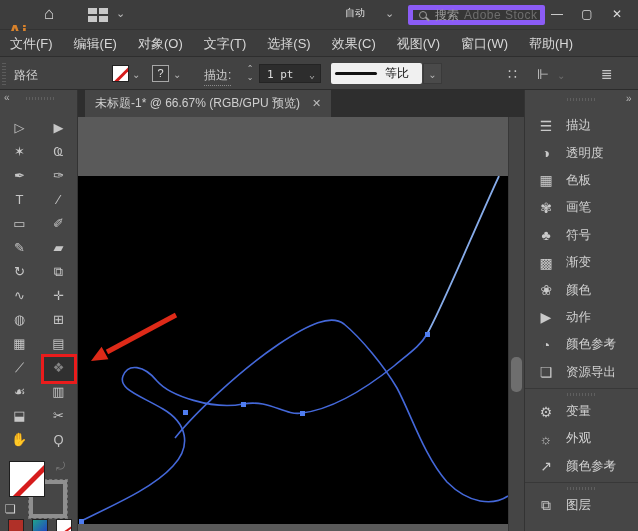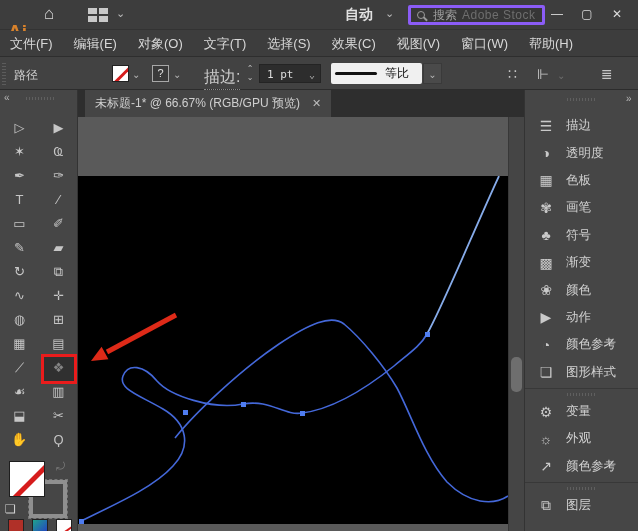--- a/index.html
+++ b/index.html
@@ -6,42 +6,42 @@
   html,body { width:638px; height:531px; overflow:hidden; }
   body { font-family:"Liberation Sans","DejaVu Sans",sans-serif; background:#3d3d3d; position:relative; color:#d6d6d6; }
 
   
   .titlebar { position:absolute; left:0; top:0; width:638px; height:30px; background:#3d3d3d; border-bottom:1px solid #333; }
   .ai-logo { position:absolute; left:8px; top:21px; font-size:19px; font-weight:bold; color:#d9822b; letter-spacing:0; }
   .home-ic { position:absolute; left:44px; top:4px; font-size:17px; color:#d8d8d8; }
   .ws-ic { position:absolute; left:88px; top:8px; width:22px; height:14px; }
   .ws-ic i { position:absolute; background:#c9c9c9; }
   .ws-chev { position:absolute; left:116px; top:7px; color:#bdbdbd; font-size:11px; }
-  .auto-dd { position:absolute; left:345px; top:6px; font-size:14px; color:#e0e0e0;font-weight:bold; }
+  .auto-dd { position:absolute; left:345px; top:6px; font-size:10px; color:#e0e0e0; }
   .auto-chev { position:absolute; left:385px; top:7px; color:#bdbdbd; font-size:11px; }
-  .searchbox { position:absolute; left:408px; top:5px; width:137px; height:20px; background:#363636; border:3px solid #8b5cf6; border-radius:2px; display:flex; align-items:center; padding-left:6px; }
+  .searchbox { position:absolute; left:408px; top:5px; width:137px; height:20px; background:#363636; border:5px solid #8b5cf6; border-radius:2px; display:flex; align-items:center; padding-left:6px; }
   .mag { width:8px; height:8px; border:1.5px solid #9a9a9a; border-radius:50%; position:relative; flex:none; }
   .mag::after { content:""; position:absolute; width:5px; height:1.5px; background:#9a9a9a; transform:rotate(45deg); right:-4px; bottom:-1px; }
   .ph1 { color:#9d9d9d; font-size:12px; margin-left:8px; }
   .ph2 { color:#6e6e6e; font-size:12px; margin-left:5px; letter-spacing:.5px; }
   .winbtn { position:absolute; top:5px; width:22px; height:18px; text-align:center; font-size:12px; color:#dcdcdc; line-height:18px; }
   .btn-min { left:546px; } .btn-max { left:576px; } .btn-close { left:606px; }
 
   
   .menubar { position:absolute; left:0; top:31px; width:638px; height:25px; background:#3d3d3d; display:flex; align-items:center; padding-left:10px; gap:21px; font-size:13px; color:#d8d8d8; }
 
   
   .controlbar { position:absolute; left:0; top:56px; width:638px; height:34px; background:#424242; border-top:1px solid #2e2e2e; border-bottom:1px solid #2c2c2c; }
   .grip-v { position:absolute; left:2px; top:6px; width:4px; height:22px; background:repeating-linear-gradient(to bottom,#5c5c5c 0 1px,transparent 1px 3px); }
   .cb-label { position:absolute; left:14px; top:10px; font-size:12px; color:#cccccc; }
   .fill-swatch { position:absolute; left:112px; top:8px; width:17px; height:17px; background:#ffffff; border:1px solid #222; overflow:hidden; }
   .fill-swatch::after { content:""; position:absolute; left:-3px; top:7px; width:26px; height:3px; background:#d61c1c; transform:rotate(-45deg); }
   .chev { color:#b5b5b5; font-size:10px; position:absolute; }
   .stroke-swatch { position:absolute; left:152px; top:8px; width:17px; height:17px; background:#3a3a3a; border:1px solid #a8a8a8; color:#e0e0e0; font-size:11px; text-align:center; line-height:15px; }
-  .stroke-lbl { position:absolute; left:204px; top:10px; font-size:16px; color:#cccccc; border-bottom:1px dotted #8a8a8a; padding-bottom:1px; }
+  .stroke-lbl { position:absolute; left:204px; top:10px; font-size:12px; color:#cccccc; border-bottom:1px dotted #8a8a8a; padding-bottom:1px; }
   .stepper { position:absolute; left:245px; top:7px; width:10px; height:20px; font-size:8px; color:#c0c0c0; line-height:9px; text-align:center; }
   .val-box { position:absolute; left:259px; top:7px; width:62px; height:19px; background:#2d2d2d; border:1px solid #242424; font-size:11px; color:#dddddd; font-family:"DejaVu Sans Mono",monospace; padding:3px 0 0 7px; }
   .val-box .vchev { right:5px; top:4px; }
   .profile-pill { position:absolute; left:331px; top:6px; width:91px; height:21px; background:#f0f0f0; border-radius:2px; display:flex; align-items:center; padding:0 4px; }
   .profile-line { width:42px; height:3px; background:#111; border-radius:2px; }
   .profile-lbl { color:#111; font-size:12px; margin-left:8px; }
   .pill-chev-box { position:absolute; left:423px; top:6px; width:19px; height:21px; background:#4a4a4a; border:1px solid #3a3a3a; text-align:center; }
   .pill-chev-box .chev { position:static; line-height:19px; }
   .cb-right-ic { position:absolute; top:9px; font-size:14px; color:#c5c5c5; }
 
@@ -271,21 +271,21 @@
       <div class="rp-item">
           <span class="rp-ic">▶</span>
           <span class="rp-lb">动作</span>
         </div>
       <div class="rp-item">
           <span class="rp-ic">◔</span>
           <span class="rp-lb">颜色参考</span>
         </div>
       <div class="rp-item">
           <span class="rp-ic">❏</span>
-          <span class="rp-lb">图形样式</span>
+          <span class="rp-lb">资源导出</span>
         </div>
       <div class="rp-sep"></div>
       <div class="rp-item">
           <span class="rp-ic">⚙</span>
           <span class="rp-lb">变量</span>
         </div>
       <div class="rp-item">
           <span class="rp-ic">☼</span>
           <span class="rp-lb">外观</span>
         </div>

